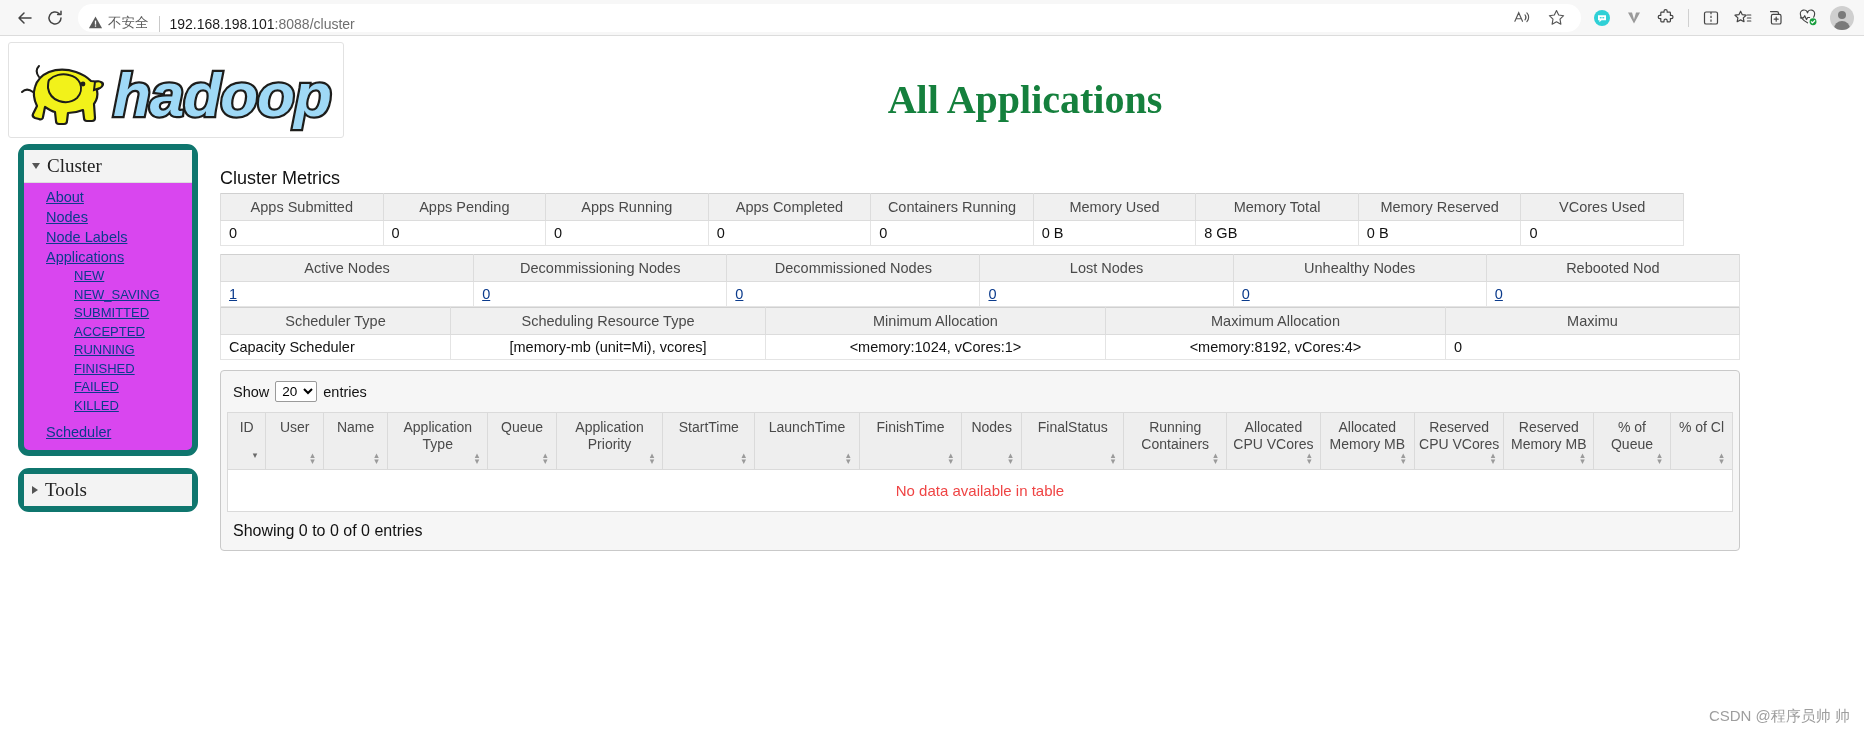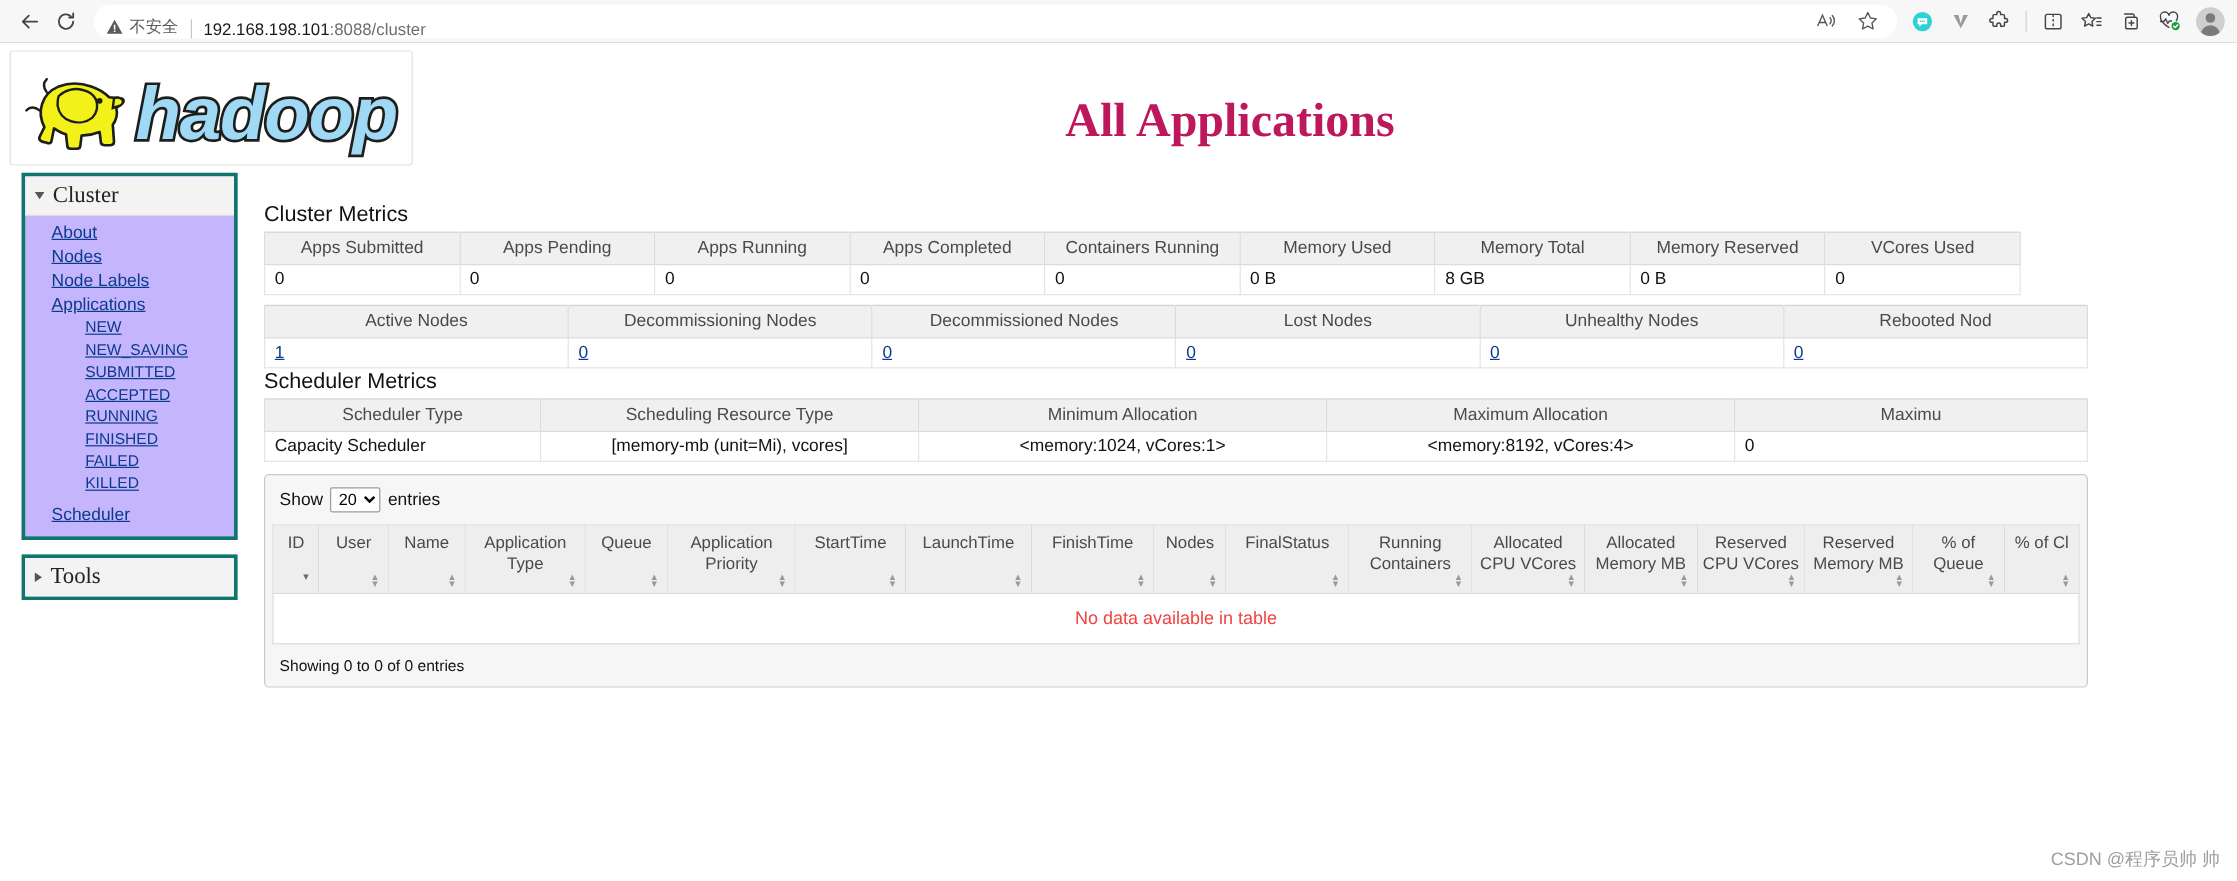--- a/index.html
+++ b/index.html
@@ -108,29 +108,29 @@
   #hadoop-logo { display:block; }
 
   #page-title {
     position: absolute;
     left: 360px; top: 40px;
     width: 1330px;
     text-align: center;
     font-family: "Liberation Serif", serif;
     font-size: 40px;
     font-weight: bold;
-    color: #be185d;
+    color: #15803d;
   }
 
   
   #sidebar { position: absolute; left: 18px; top: 108px; width: 180px; }
   .panel {
-    border: 3px solid #0f766e;
-    border-radius: 0;
-    background: #c4b5fd;
+    border: 6px solid #0f766e;
+    border-radius: 11px;
+    background: #d946ef;
     margin-bottom: 12px;
   }
   .panel-head {
     background: #f3f3f3;
     border-bottom: 1px solid #ddd;
     padding: 5px 8px;
     display: flex; align-items: center; gap: 7px;
     font-family: "Liberation Serif", serif;
     font-size: 19px;
     color: #222;
@@ -268,21 +268,21 @@
     border: 1px solid #dadada;
     border-top: none;
     background: #fff;
     text-align: center;
     font-size: 15px;
     color: #ef4444;
     padding: 12px 0;
   }
   #apps-info {
     padding: 10px 6px 4px 6px;
-    font-size: 13px;
+    font-size: 16px;
     color: #111;
   }
 
   #watermark {
     position: absolute;
     right: 14px; bottom: 8px;
     font-size: 15px;
     color: #9e9e9e;
     white-space: nowrap;
   }
@@ -493,21 +493,20 @@
           <td class="link-cell"><a href="#">1</a></td>
           <td class="link-cell"><a href="#">0</a></td>
           <td class="link-cell"><a href="#">0</a></td>
           <td class="link-cell"><a href="#">0</a></td>
           <td class="link-cell"><a href="#">0</a></td>
           <td class="link-cell"><a href="#">0</a></td>
         </tr>
       </tbody>
     </table>
 
-    <div class="section-title">Scheduler Metrics</div>
     <table class="metrics-table" id="scheduler-metrics">
       <thead>
         <tr>
           <th style="width:230px">Scheduler Type</th>
           <th style="width:315px">Scheduling Resource Type</th>
           <th style="width:340px">Minimum Allocation</th>
           <th style="width:340px">Maximum Allocation</th>
           <th>Maximu</th>
         </tr>
       </thead>

